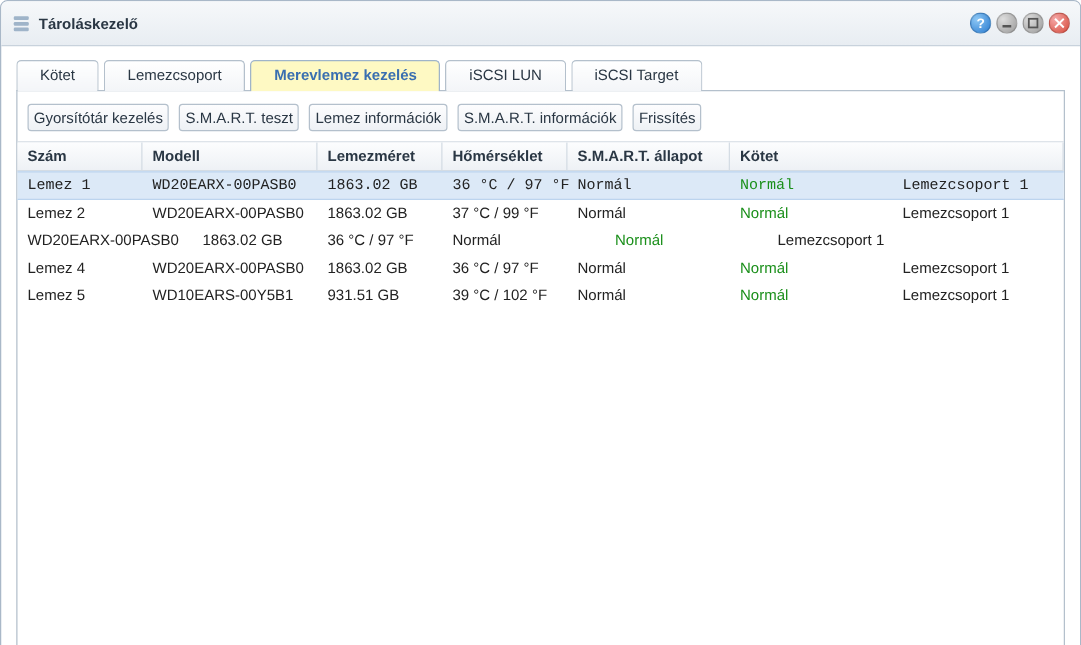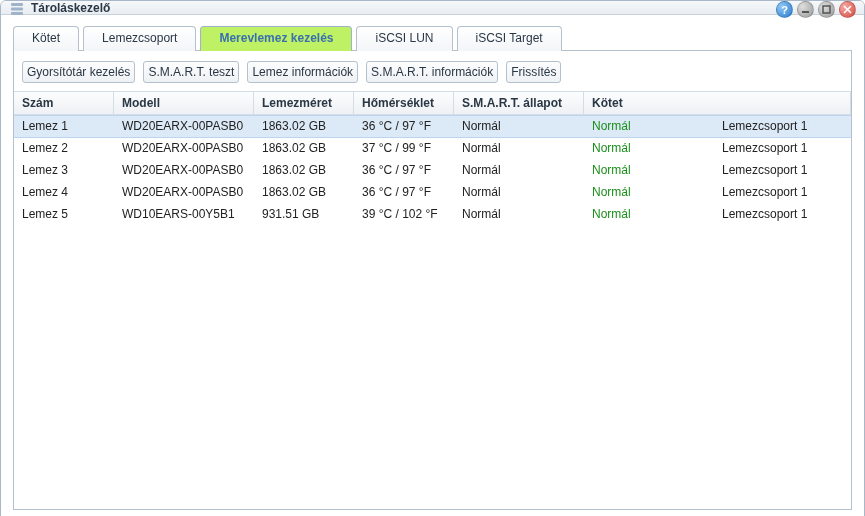--- a/index.html
+++ b/index.html
@@ -12,24 +12,25 @@
     width: 865px;
   }
   .window {
     width: 865px;
     border: 1px solid #a9b8c8;
     border-radius: 6px;
     overflow: hidden;
     background: #fff;
   }
   .titlebar {
-    height: 14px;
+    height: 36px;
     background: linear-gradient(to bottom, #f6f8fa 0%, #e8edf2 100%);
     border-bottom: 1px solid #c8d2dc;
     display: flex;
+    align-items: center;
     padding: 0 8px;
   }
   .titlebar .app-icon {
     width: 16px;
     height: 16px;
     margin-right: 6px;
     display: inline-flex;
     align-items: center;
     justify-content: center;
   }
@@ -69,21 +70,21 @@
     border: 1px solid #b4c0cc;
     border-bottom: none;
     border-radius: 4px 4px 0 0;
     padding: 4px 18px 5px 18px;
     color: #2a3744;
     cursor: pointer;
     position: relative;
     top: 1px;
   }
   .tab.active {
-    background: #bef264;
+    background: #fef9c3;
     font-weight: bold;
     color: #3a6fb0;
     border-color: #9fb4c9;
     padding-bottom: 6px;
     top: 1px;
   }
 
   .tab-panel {
     border: 1px solid #b4c0cc;
     background: #fff;
@@ -129,20 +130,21 @@
   }
   .grid-row {
     display: flex;
     border-bottom: 1px solid transparent;
     color: #222;
   }
   .grid-row.selected {
     background: #dce9f7;
     border-top: 1px solid #bcd4ee;
     border-bottom: 1px solid #bcd4ee;
+    font-family: Liberation Mono, monospace;
   }
   .grid-row .cell {
     padding: 3px 8px 4px 8px;
     white-space: nowrap;
   }
   .col-num   { width: 100px; }
   .col-model { width: 140px; overflow:hidden;}
   .col-size  { width: 100px; }
   .col-temp  { width: 100px; }
   .col-smart { width: 130px; }
@@ -224,21 +226,20 @@
             <div class="grid-row">
               <div class="cell col-num">Lemez 2</div>
               <div class="cell col-model">WD20EARX-00PASB0</div>
               <div class="cell col-size">1863.02 GB</div>
               <div class="cell col-temp">37 °C / 99 °F</div>
               <div class="cell col-smart">Normál</div>
               <div class="cell col-status status-ok">Normál</div>
               <div class="cell col-volume">Lemezcsoport 1</div>
             </div>
             <div class="grid-row">
-              <div class="cell col-num">Lemez 3</div>
               <div class="cell col-model">WD20EARX-00PASB0</div>
               <div class="cell col-size">1863.02 GB</div>
               <div class="cell col-temp">36 °C / 97 °F</div>
               <div class="cell col-smart">Normál</div>
               <div class="cell col-status status-ok">Normál</div>
               <div class="cell col-volume">Lemezcsoport 1</div>
             </div>
             <div class="grid-row">
               <div class="cell col-num">Lemez 4</div>
               <div class="cell col-model">WD20EARX-00PASB0</div>

